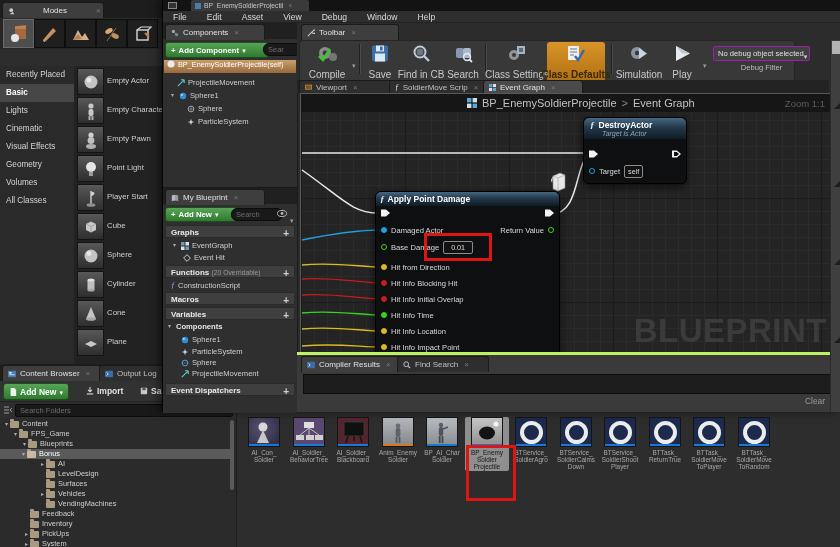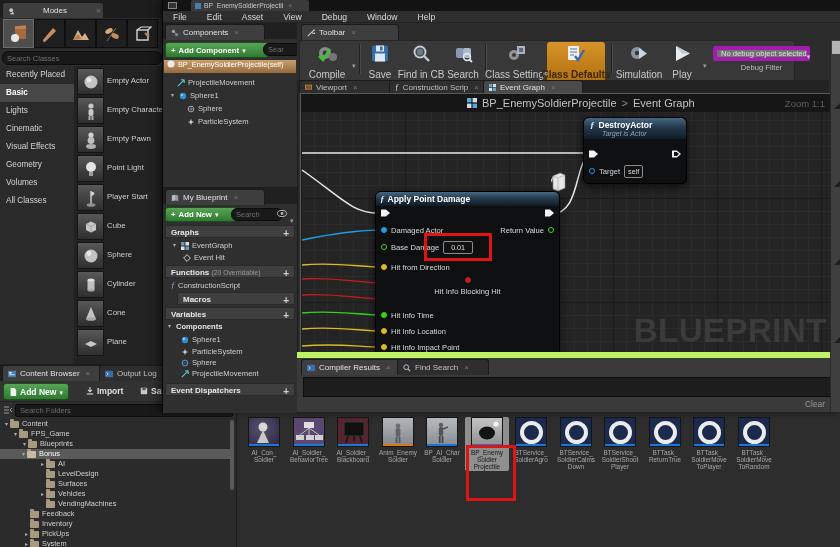--- a/index.html
+++ b/index.html
@@ -130,21 +130,20 @@
           </svg>
       </div>
       <div class="modebtn" style="left:127px;">
         <svg width="20" height="20" viewBox="0 0 20 20">
             <rect x="4" y="6" width="11" height="10" fill="none" stroke="#d8d8d8" stroke-width="1.4"></rect>
             <path d="M4 6 L8 3 L18 3 L15 6" fill="none" stroke="#d8d8d8" stroke-width="1.2"></path>
             <path d="M12 9 L16 13" stroke="#c08050" stroke-width="2"></path>
           </svg>
       </div>
     </div>
-    <input class="searchbox abs" style="left: 2px; top: 51px; width: 150px; height: 12px;" placeholder="Search Classes">
 
     <div class="abs" style="left:0;top:66px;width:74px;bottom:0;background:#2a2a2a;padding-left:24px;">
       <div class="cat-row" style="top:0;">Recently Placed</div>
       <div class="cat-row sel" style="top:18px;">Basic</div>
       <div class="cat-row" style="top:36px;">Lights</div>
       <div class="cat-row" style="top:54px;">Cinematic</div>
       <div class="cat-row" style="top:72px;">Visual Effects</div>
       <div class="cat-row" style="top:90px;">Geometry</div>
       <div class="cat-row" style="top:108px;">Volumes</div>
       <div class="cat-row" style="top:126px;">All Classes</div>
@@ -614,21 +613,21 @@
       </div>
       <div class="sechdr" style="top:77px;">
         <span>Functions</span>
         <span style="font-weight:normal;color:#9a9a9a;font-size:6.8px;">(20 Overridable)</span>
         <span class="plus-icon"></span>
       </div>
       <div class="bprow" style="top:92px;">
         <span class="fglyph" style="color:#b09ad8;font-size:8px;">ƒ</span>
         <span>ConstructionScript</span>
       </div>
-      <div class="sechdr" style="top:104px;margin-left:12px;"><span>Macros</span><span class="plus-icon"></span></div>
+      <div class="sechdr" style="top:104px;"><span>Macros</span><span class="plus-icon"></span></div>
       <div class="sechdr" style="top:119px;"><span>Variables</span><span class="plus-icon"></span></div>
       <div class="bprow" style="left:3px;top:133px;font-weight:bold;color:#e4e4e4;">
         <span class="tarr open"></span>
         <span>Components</span>
       </div>
       <div class="bprow" style="left:18px;top:146px;">
         <svg class="mini" viewBox="0 0 10 10">
             <circle cx="5" cy="5" r="4" fill="#2f8fd8"></circle>
             <circle cx="3.6" cy="3.6" r="1.3" fill="#9fd4f4"></circle>
           </svg>
@@ -731,38 +730,38 @@
       <span class="tlab">Simulation</span>
     </div>
     <div class="tbtn" style="left:502px;width:34px;">
       <svg width="20" height="19" viewBox="0 0 20 19">
           <path d="M4 2 L18 9.5 L4 17 Z" fill="#e8ecf0"></path>
           <path d="M4 2 L18 9.5 L10 9.5 Z" fill="#c0c8d0"></path>
         </svg>
       <span class="tlab">Play</span>
     </div>
     <span class="caret abs" style="left:540px;top:54px;color:#999;"></span>
-    <div class="abs" style="left:506px;top:46px;width:97px;height:15px;background:#737373;border:4px solid #a21caf;border-radius:2px;display:flex;align-items:center;justify-content:space-between;padding:0 4px;box-sizing:border-box;left:550px;">
+    <div class="abs" style="left:506px;top:46px;width:97px;height:15px;background:#404040;border:1px solid #a21caf;border-radius:2px;display:flex;align-items:center;justify-content:space-between;padding:0 4px;box-sizing:border-box;left:550px;">
       <span style="font-size:7.6px;color:#e0e0e0;white-space:nowrap;">No debug object selected</span>
       <span class="caret" style="color:#ccc;"></span>
     </div>
     <div class="abs" style="left:550px;top:63px;width:97px;text-align:center;font-size:7.6px;color:#bdbdbd;">Debug Filter</div>
 
     <div class="abs" style="left:134px;top:80px;right:12px;height:13px;background:#232323;"></div>
     <div class="ptab" style="left:136px;top:80px;width:84px;height:12px;">
       <svg class="mini" viewBox="0 0 10 10" style="width:7px;height:7px;">
           <rect x="0" y="1" width="10" height="7" fill="#c88a40"></rect>
           <rect x="1" y="2" width="8" height="5" fill="#7a5428"></rect>
         </svg>
       <span>Viewport</span>
       <span class="x-icon"></span>
     </div>
     <div class="ptab" style="left:226px;top:80px;width:88px;height:12px;">
       <span class="fglyph" style="font-size:7.5px;">ƒ</span>
-      <span>Construction Scrip</span>
+      <span>SoldierMove Scrip</span>
       <span class="x-icon"></span>
     </div>
     <div class="ptab active" style="left:320px;top:80px;width:88px;height:13px;background:#4a4a4a;">
       <svg class="mini" viewBox="0 0 10 10" style="width:7px;height:7px;">
           <rect x="0" y="0" width="4.4" height="4.4" fill="#58a8d8"></rect>
           <rect x="5.6" y="0" width="4.4" height="4.4" fill="#e0e0e0"></rect>
           <rect x="0" y="5.6" width="4.4" height="4.4" fill="#e0e0e0"></rect>
           <rect x="5.6" y="5.6" width="4.4" height="4.4" fill="#58a8d8"></rect>
         </svg>
       <span>Event Graph</span>
@@ -847,40 +846,44 @@
         </div>
         <div class="pinrow" style="top:49px;">
           <span class="pin hollow" style="border-color: rgb(79, 206, 34);"></span>
           <span class="pinlabel">Base Damage</span>
           <span class="valbox" style="width:22px;text-align:center;">0.01</span>
         </div>
         <div class="pinrow" style="top:69px;">
           <span class="pin" style="background: rgb(220, 186, 31); border-color: rgb(220, 186, 31);"></span>
           <span class="pinlabel">Hit from Direction</span>
         </div>
-        <div class="pinrow" style="top:85px;flex-direction:column;">
+        <div class="pinrow" style="top:85px;">
           <span class="pin" style="background: rgb(196, 29, 29); border-color: rgb(196, 29, 29);"></span>
           <span class="pinlabel">Hit Info Blocking Hit</span>
+        </div>
+        <div class="pinrow" style="top:101px;">
+          <span class="pin" style="background: rgb(196, 29, 29); border-color: rgb(196, 29, 29);"></span>
+          <span class="pinlabel">Hit Info Initial Overlap</span>
         </div>
         <div class="pinrow" style="top:117px;">
           <span class="pin" style="background: rgb(53, 212, 28); border-color: rgb(53, 212, 28);"></span>
           <span class="pinlabel">Hit Info Time</span>
         </div>
         <div class="pinrow" style="top:133px;">
           <span class="pin" style="background: rgb(220, 186, 31); border-color: rgb(220, 186, 31);"></span>
           <span class="pinlabel">Hit Info Location</span>
         </div>
         <div class="pinrow" style="top:149px;">
           <span class="pin" style="background: rgb(220, 186, 31); border-color: rgb(220, 186, 31);"></span>
           <span class="pinlabel">Hit Info Impact Point</span>
         </div>
       </div>
     </div>
 
-    <div class="abs" style="left:134px;top:352px;right:0;bottom:0;background:#3a3a3a;border-top:6px solid #bef264;">
+    <div class="abs" style="left:134px;top:352px;right:0;bottom:0;background:#3a3a3a;border-top:3px solid #bef264;">
       <div class="ptab active" style="left:4px;top:1px;width:92px;">
         <svg class="mini" viewBox="0 0 10 10">
             <rect x="0" y="1" width="10" height="8" rx="1" fill="#3a6ea8"></rect>
             <path d="M2 3 L4 5 L2 7" stroke="#fff" stroke-width="1" fill="none"></path>
           </svg>
         <span>Compiler Results</span>
         <span class="x-icon"></span>
       </div>
       <div class="ptab" style="left:100px;top:1px;width:80px;">
         <svg class="mini" viewBox="0 0 10 10">

